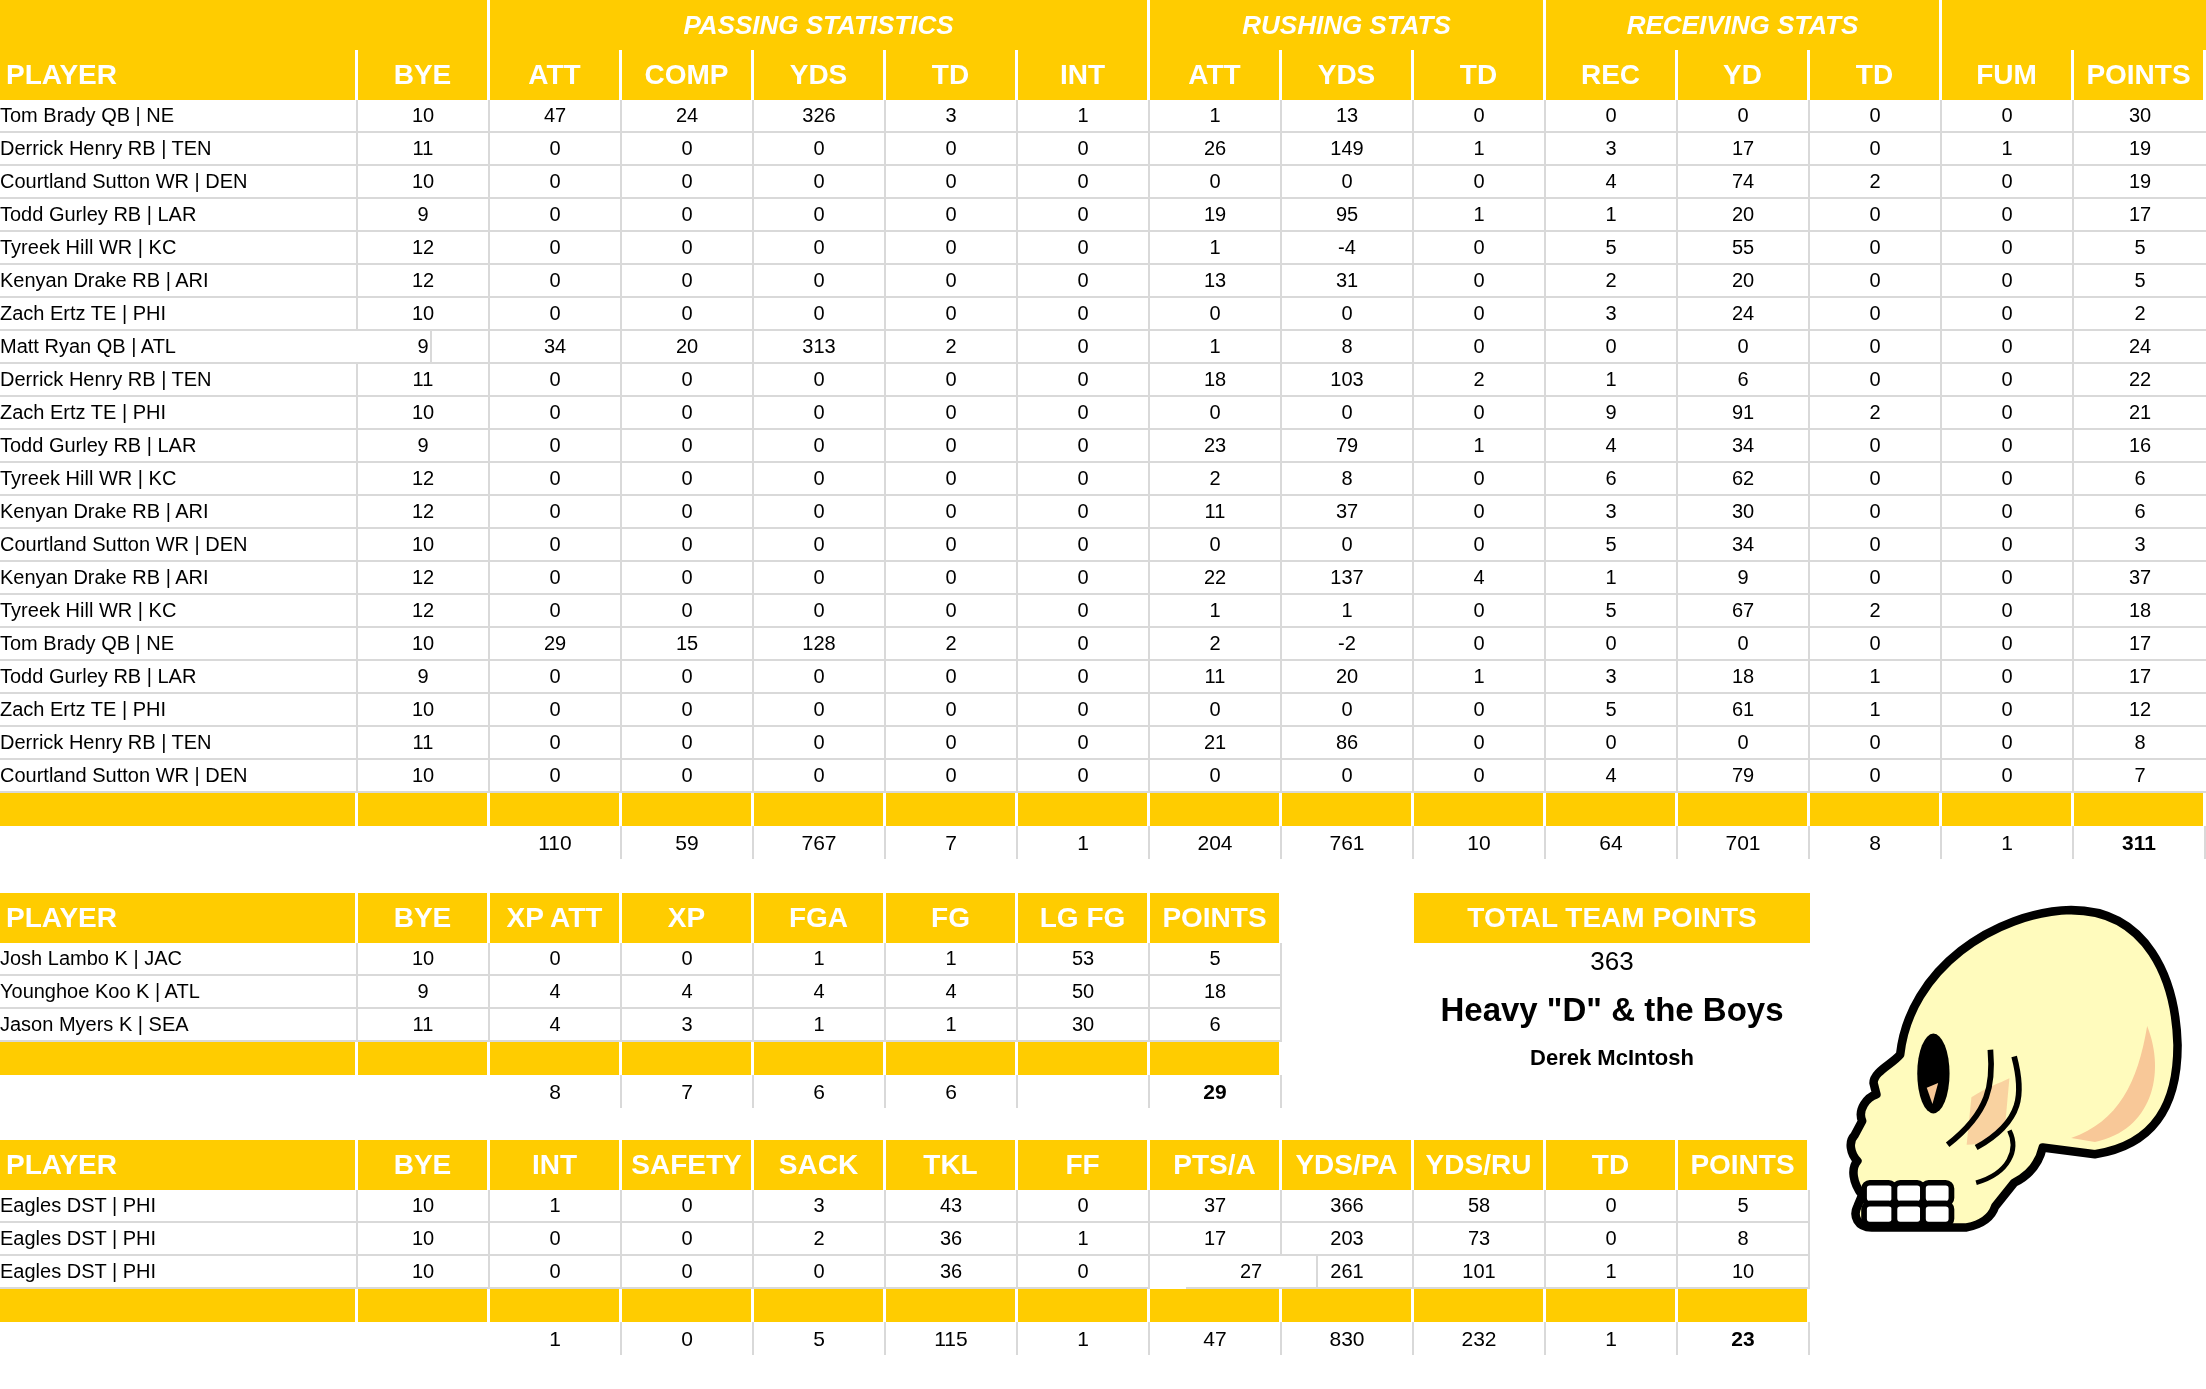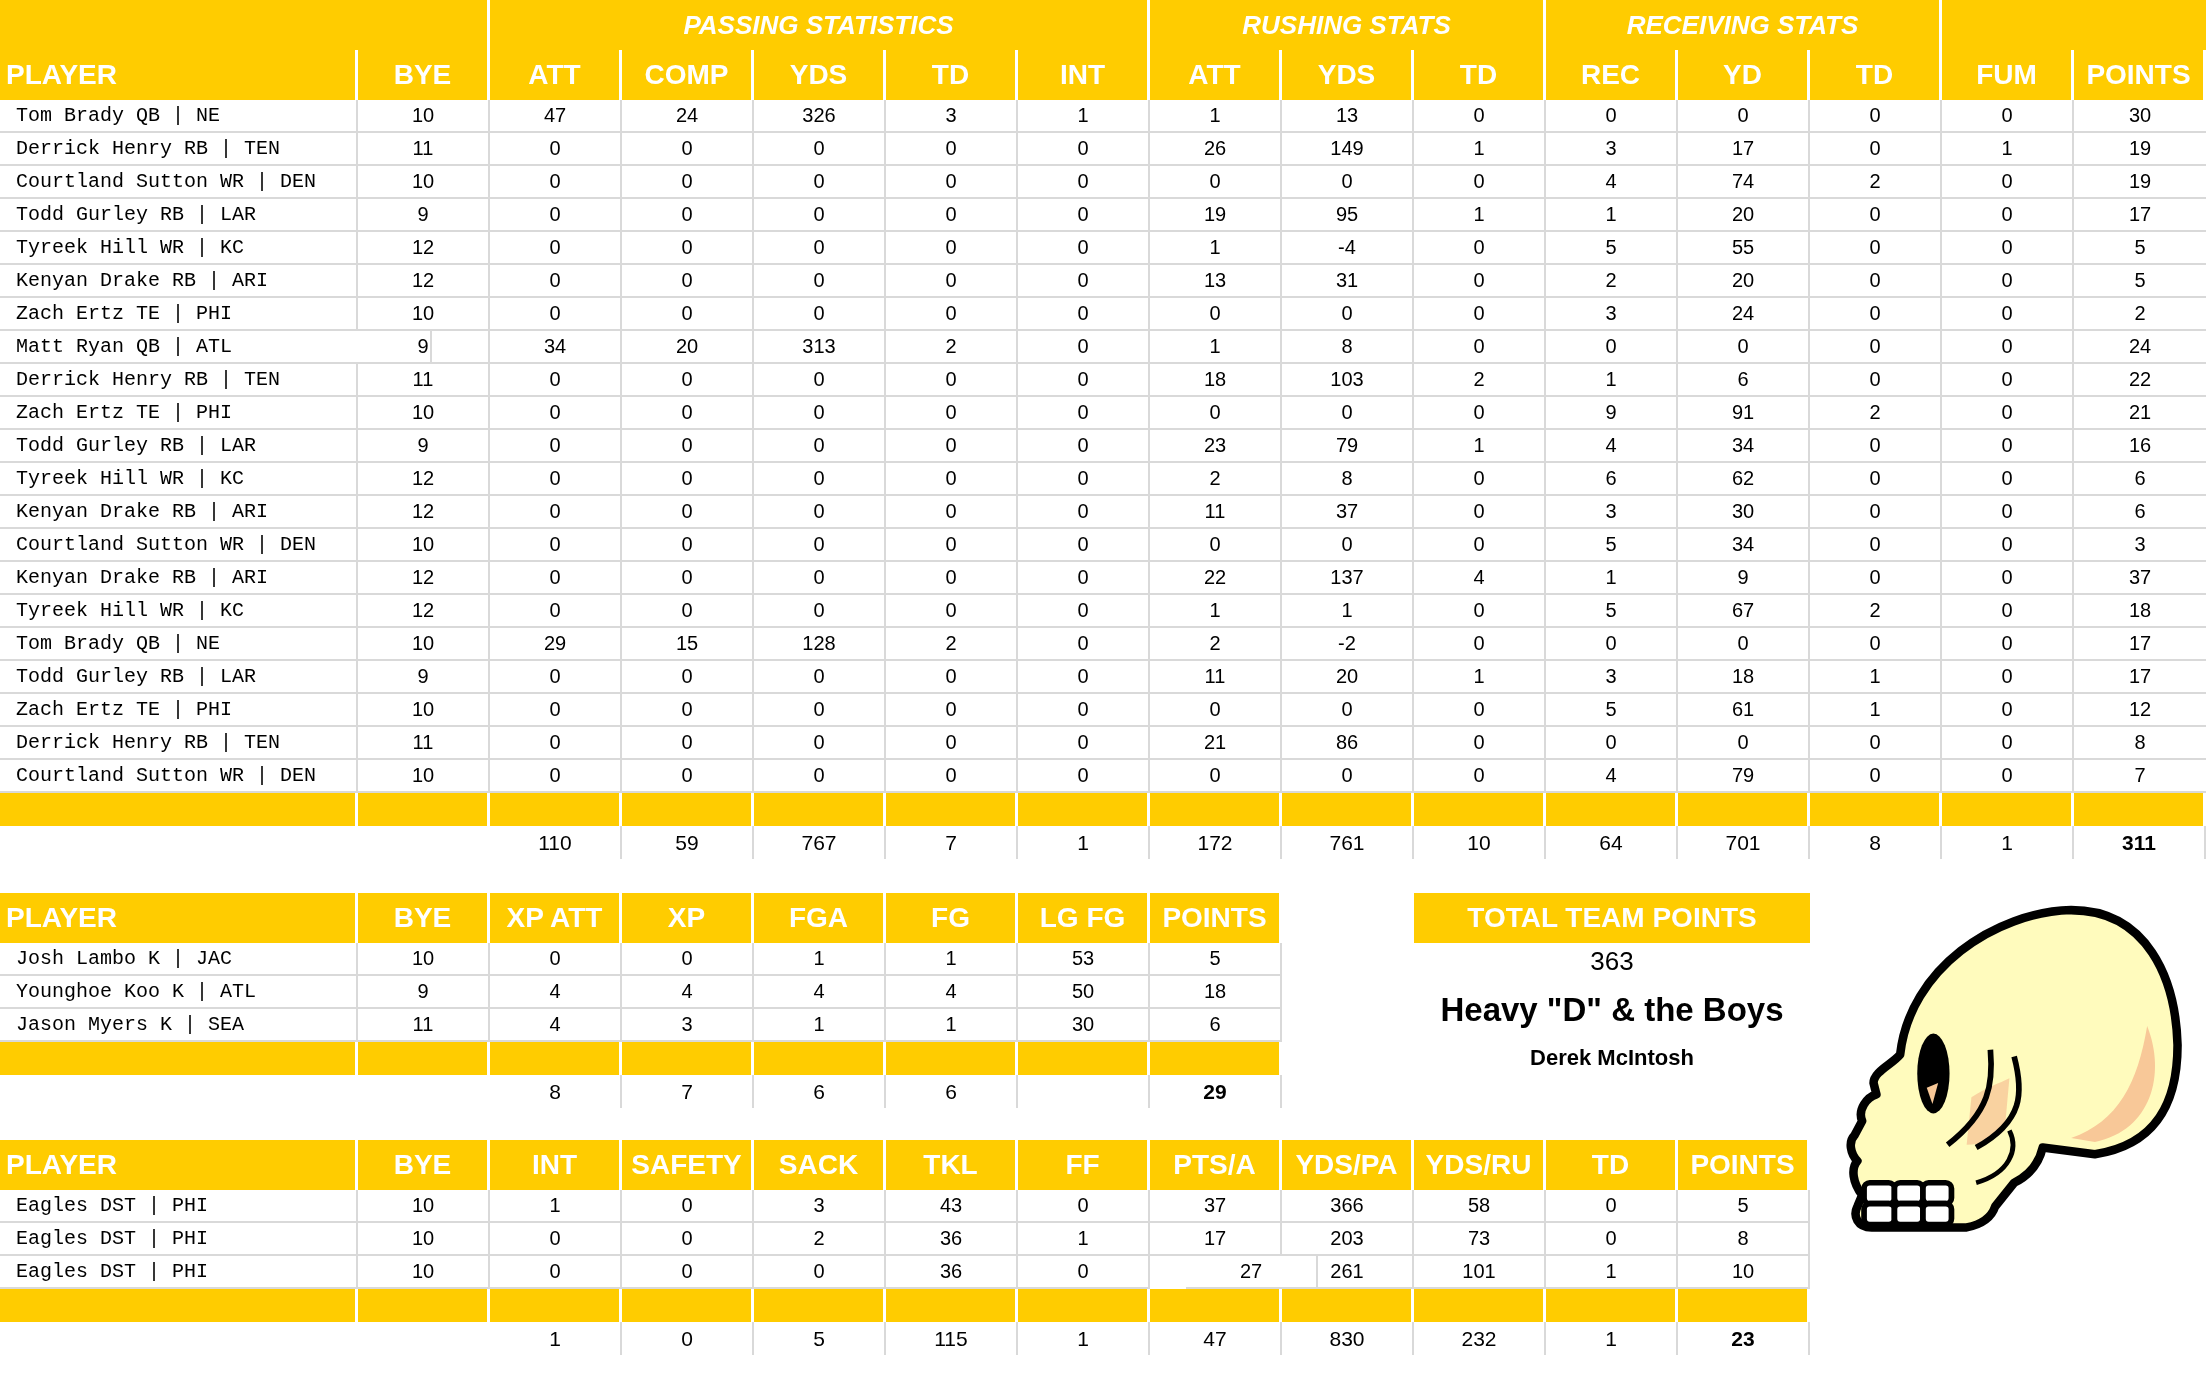--- a/index.html
+++ b/index.html
@@ -4,21 +4,21 @@
 <style>
   html, body { margin: 0; padding: 0; background: #ffffff; }
   body { width: 2206px; height: 1389px; position: relative; overflow: hidden;
          font-family: "Liberation Sans", sans-serif; }
   .row { position: absolute; left: 0; height: 33px; display: block; }
   .cell { position: absolute; top: 0; height: 33px; box-sizing: border-box;
           display: flex; align-items: center; justify-content: center;
           font-family: "Liberation Sans Narrow", "Liberation Sans", sans-serif;
           font-size: 20px; color: #000; border-right: 2px solid #d9d9d9;
           border-bottom: 2px solid #d9d9d9; }
-  .cell.name { justify-content: flex-start; padding-left: 16px; font-family: Liberation Mono, monospace; }
+  .cell.name { justify-content: flex-start; padding-left: 0; }
   .cell.noborder { border-right: none; }
   .hdr { position: absolute; height: 50px; box-sizing: border-box;
          background: #ffcc00; color: #fff; font-weight: bold; font-size: 28px;
          display: flex; align-items: center; justify-content: center;
          border-right: 3px solid #fff; }
   .hdr.name { justify-content: flex-start; padding-left: 6px; }
   .group { position: absolute; top: 0; height: 50px; box-sizing: border-box;
            background: #ffcc00; color: #fff; font-weight: bold; font-style: italic;
            font-size: 26px; display: flex; align-items: center; justify-content: center;
            border-right: 3px solid #fff; }
@@ -439,21 +439,21 @@
     <div class="spacer" style="left:1546px;top:793px;width:132px;"></div>
     <div class="spacer" style="left:1678px;top:793px;width:132px;"></div>
     <div class="spacer" style="left:1810px;top:793px;width:132px;"></div>
     <div class="spacer" style="left:1942px;top:793px;width:132px;"></div>
     <div class="spacer" style="left:2074px;top:793px;width:132px;"></div>
     <div class="tot" style="left:490px;top:826px;width:132px;">110</div>
     <div class="tot" style="left:622px;top:826px;width:132px;">59</div>
     <div class="tot" style="left:754px;top:826px;width:132px;">767</div>
     <div class="tot" style="left:886px;top:826px;width:132px;">7</div>
     <div class="tot" style="left:1018px;top:826px;width:132px;">1</div>
-    <div class="tot" style="left:1150px;top:826px;width:132px;">172</div>
+    <div class="tot" style="left:1150px;top:826px;width:132px;">204</div>
     <div class="tot" style="left:1282px;top:826px;width:132px;">761</div>
     <div class="tot" style="left:1414px;top:826px;width:132px;">10</div>
     <div class="tot" style="left:1546px;top:826px;width:132px;">64</div>
     <div class="tot" style="left:1678px;top:826px;width:132px;">701</div>
     <div class="tot" style="left:1810px;top:826px;width:132px;">8</div>
     <div class="tot" style="left:1942px;top:826px;width:132px;">1</div>
     <div class="tot bold" style="left:2074px;top:826px;width:132px;">311</div>
   </div>
 <div id="kickers">
     <div class="hdr name" style="left:0px;top:893px;width:358px;">PLAYER</div>

